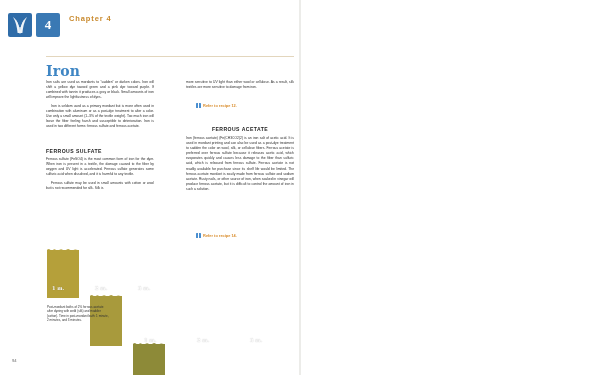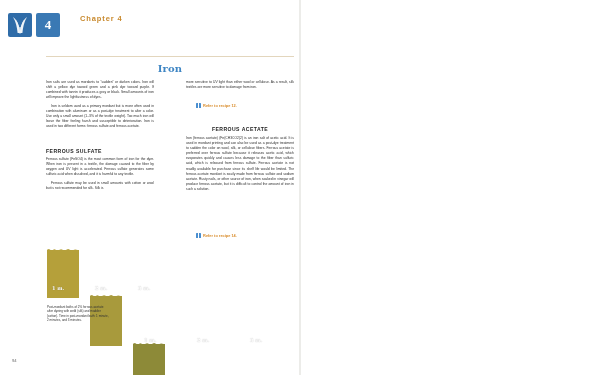--- a/index.html
+++ b/index.html
@@ -16,29 +16,29 @@
   .gutter{position:absolute;left:299px;top:0;width:2px;height:375px;
      background:linear-gradient(to right,#f2f2f0,#e6e6e2,#f2f2f0);}
 
   
   .chap-header{position:absolute;left:8px;top:13px;display:flex;align-items:flex-start;gap:4px;}
   .logo-leaf{width:24px;height:24px;background:#2f6ca8;border-radius:2px;position:relative;overflow:hidden;}
   .logo-leaf svg{position:absolute;left:1px;top:1px;}
   .logo-num{width:24px;height:24px;background:#3a79b4;border-radius:2px;
      color:#fff;font-size:13px;font-weight:bold;display:flex;align-items:center;justify-content:center;
      font-family:"Liberation Serif",serif;}
-  .chap-text{margin-left:16px;padding-top:1px;}
+  .chap-text{margin-left:5px;padding-top:1px;}
   .chap-eyebrow{color:#c98a2e;font-size:7.5px;letter-spacing:.9px;font-weight:bold;line-height:9px;}
   .chap-title{color:#3f86c4;font-size:16px;line-height:16px;letter-spacing:.3px;font-weight:bold;
      font-family:"DejaVu Serif",serif;}
 
   .rule{position:absolute;height:1px;background:#e3d6bd;}
 
   
-  .sec-h{position:absolute;color:#3f86c4;font-size:10px;font-weight:bold;text-align:center;
+  .sec-h{position:absolute;color:#3f86c4;font-size:14px;font-weight:bold;text-align:left;
      font-family:"DejaVu Serif",serif;letter-spacing:.2px;}
   .sub-h{position:absolute;color:#222;font-size:5.1px;font-weight:bold;letter-spacing:.45px;}
 
   
   .col{position:absolute;font-size:3.35px;line-height:5.1px;color:#2b2b2b;text-align:justify;
        letter-spacing:.01px;}
   .col p{margin:0 0 3.6px 0;text-indent:0;}
   .col p.ind{text-indent:5px;}
 
   

